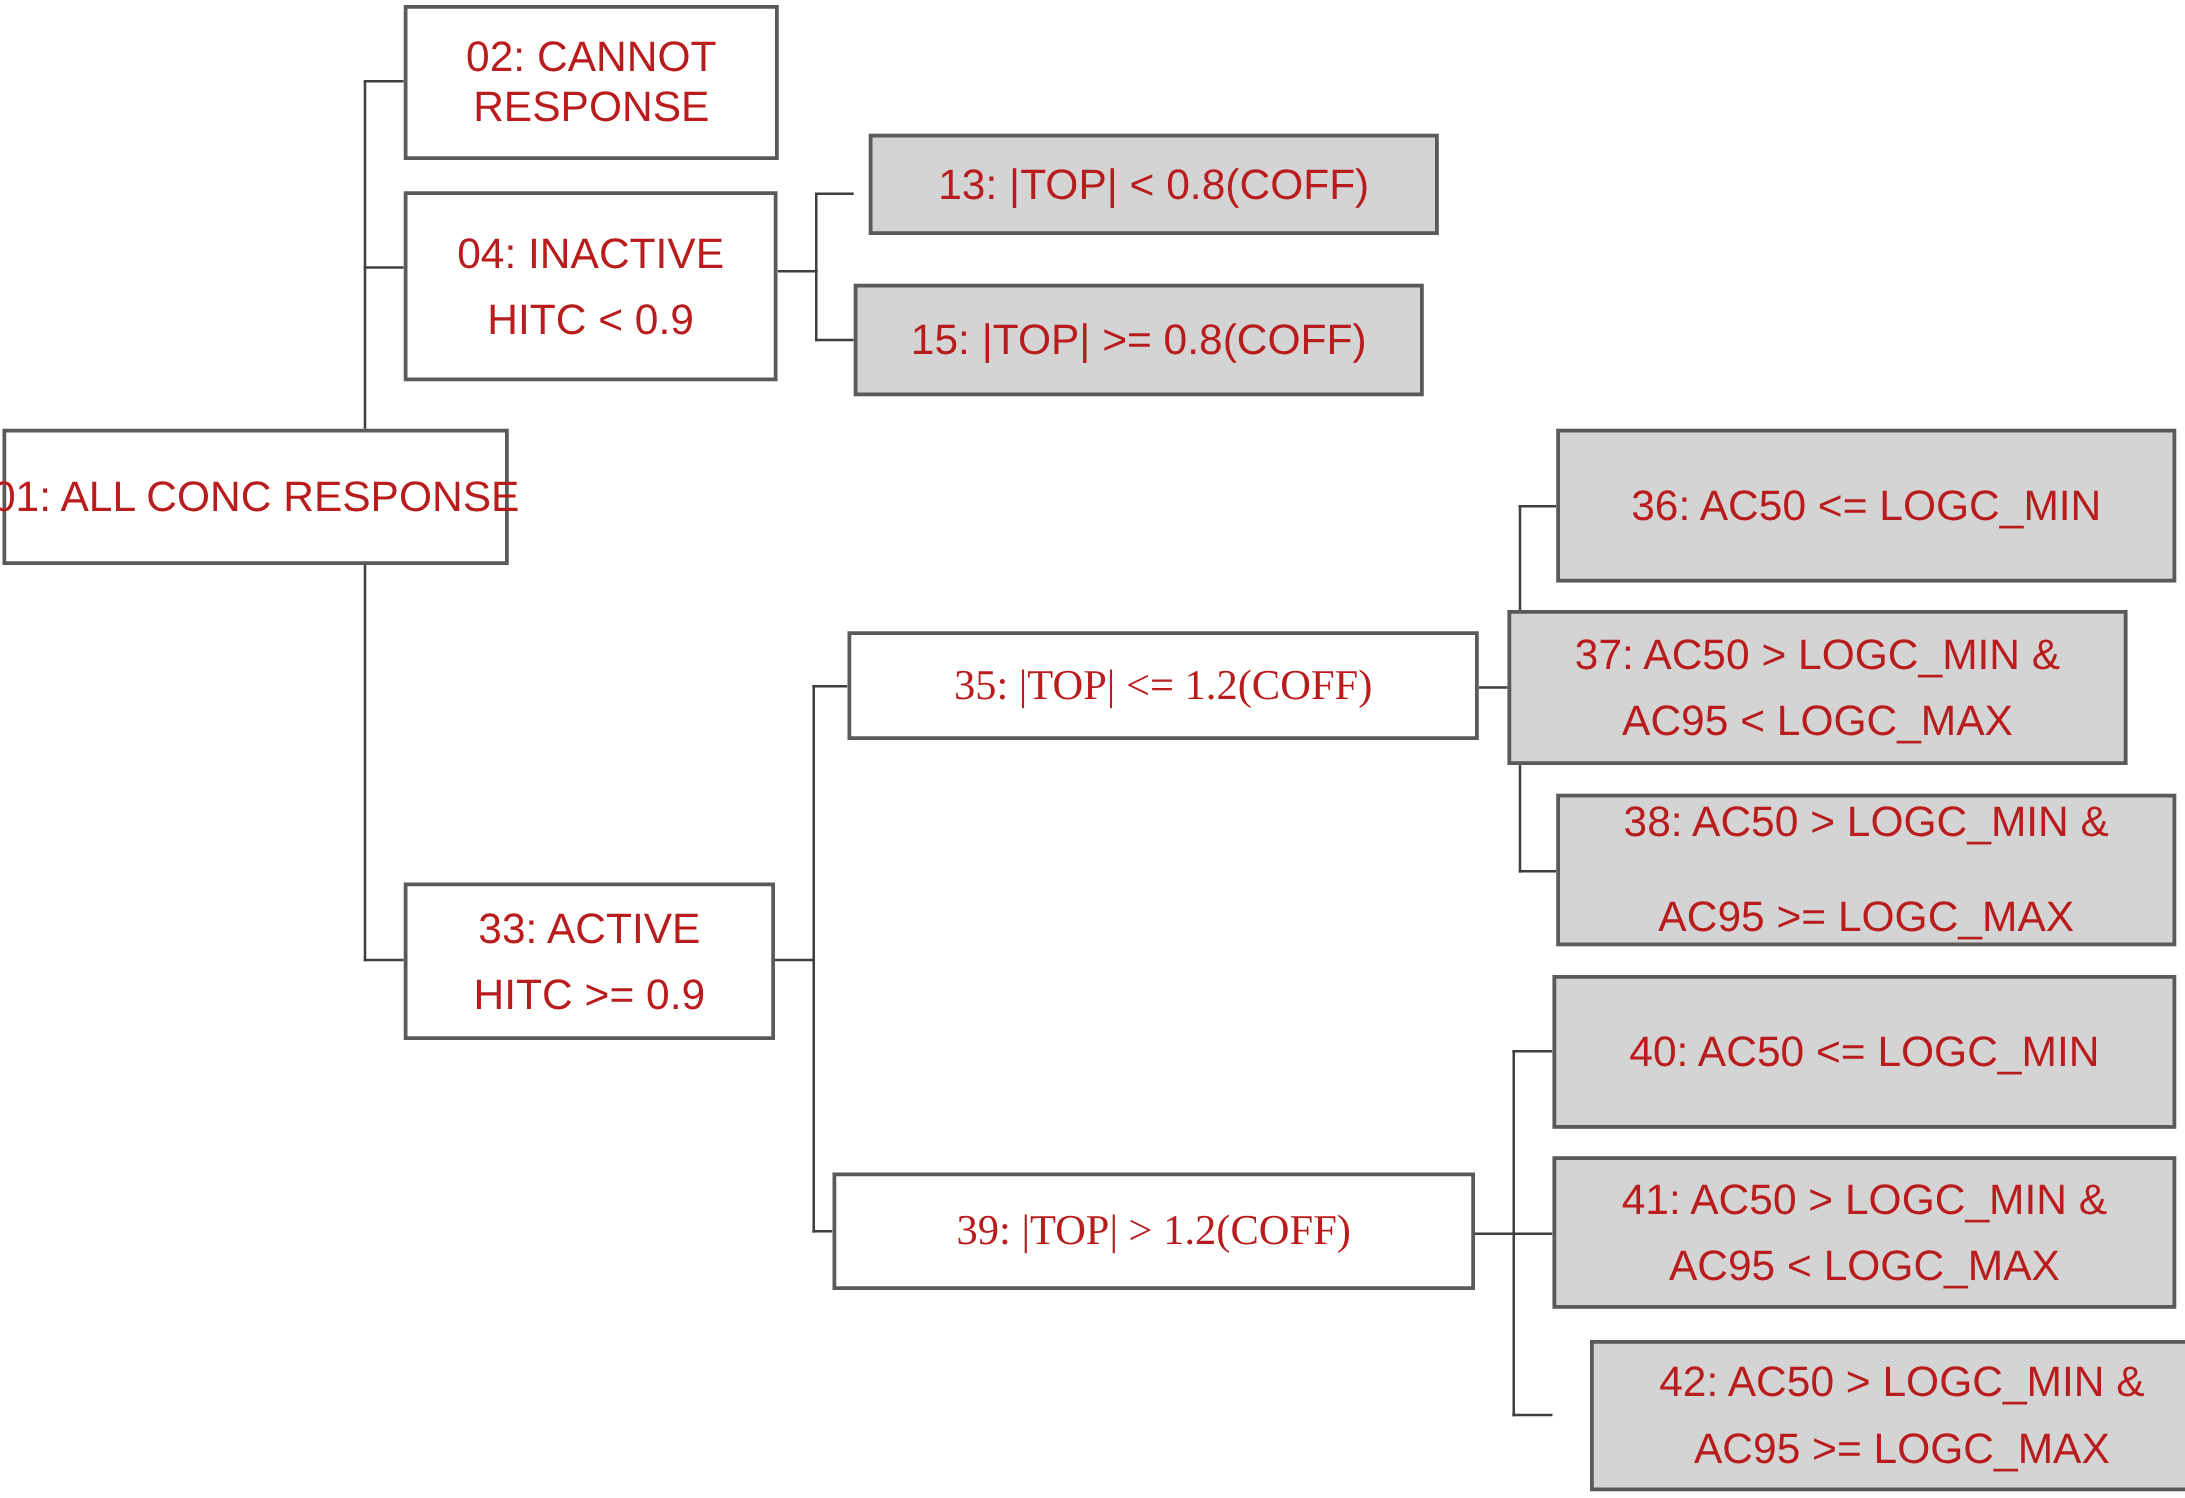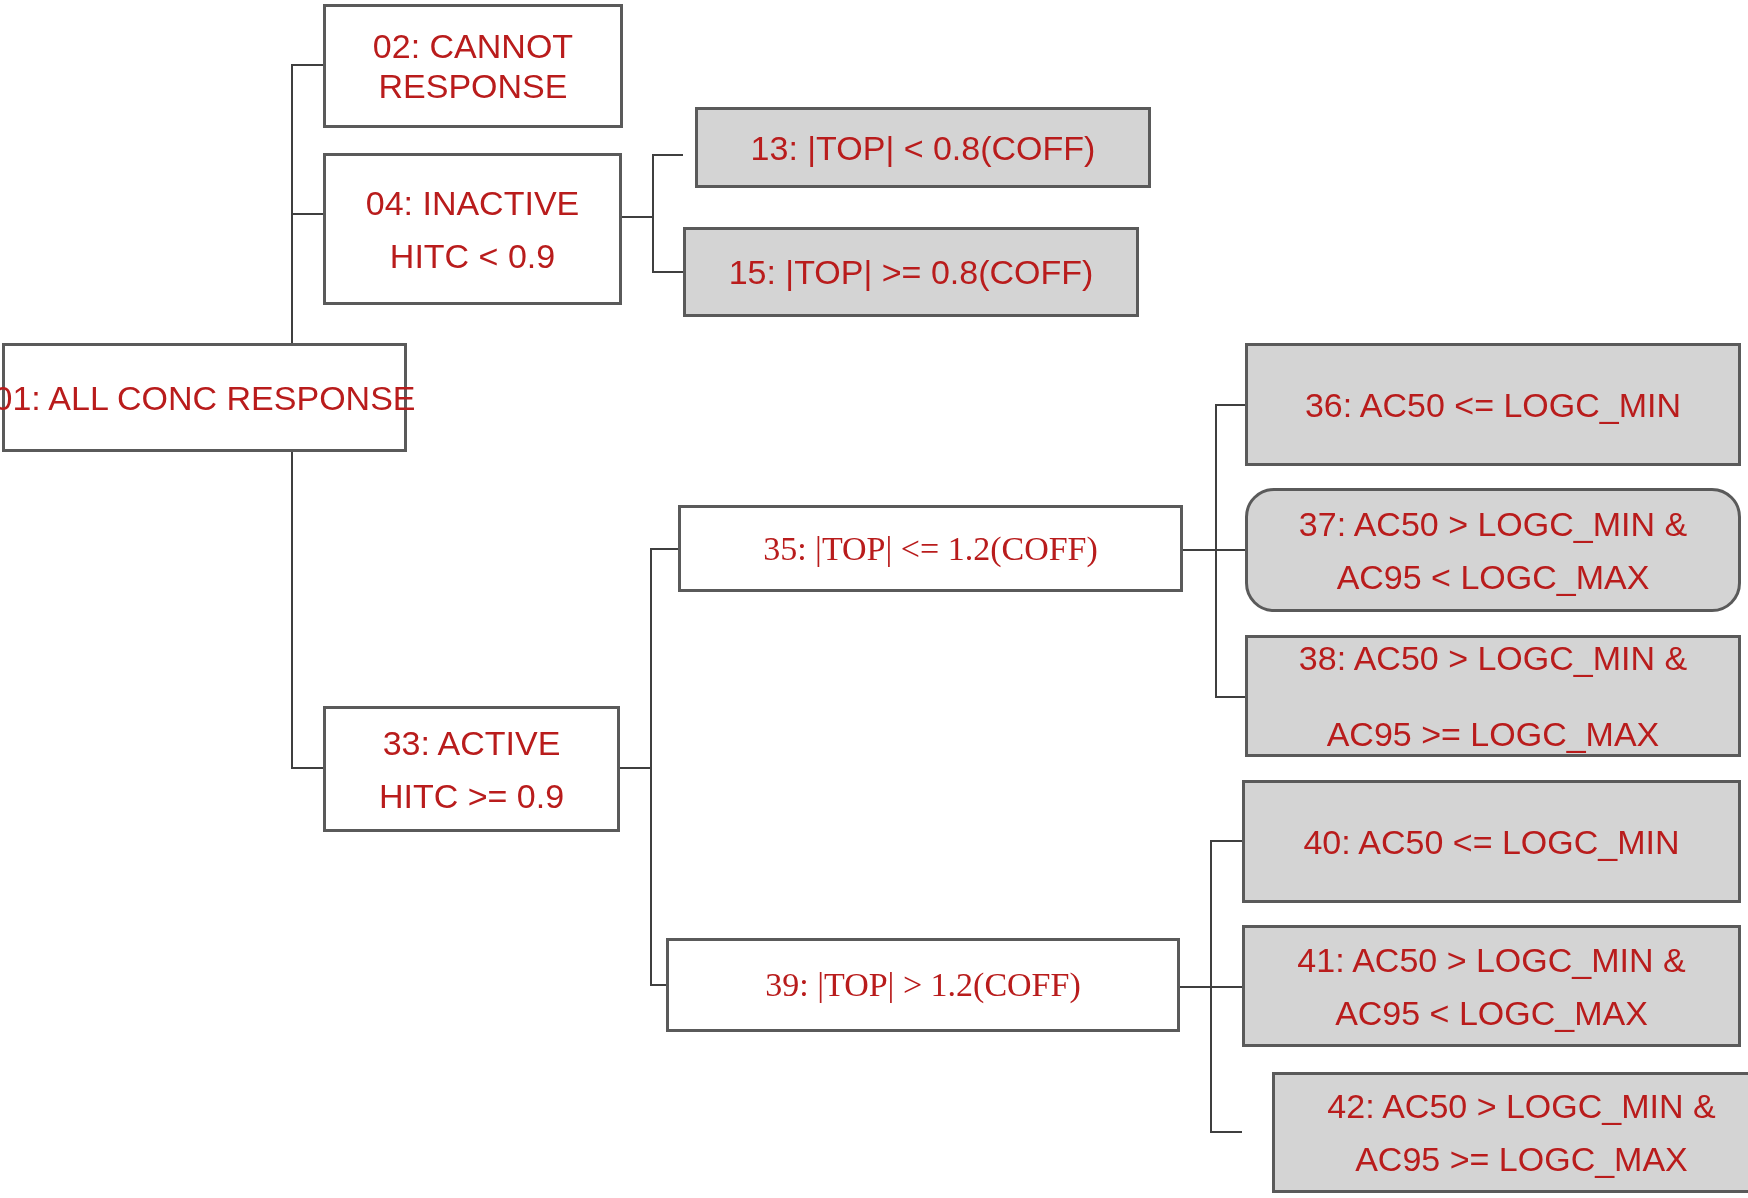--- a/index.html
+++ b/index.html
@@ -32,21 +32,21 @@
   
   .n01{left:2px;   top:343px;  width:405px;height:109px;}
   .n02{left:323px; top:4px;    width:300px;height:124px;}
   .n04{left:323px; top:153px;  width:299px;height:152px;}
   .n13{left:683px; top:107px;  width:456px;height:81px;margin-left:12px;}
   .n15{left:683px; top:227px;  width:456px;height:90px;}
   .n33{left:323px; top:706px;  width:297px;height:126px;}
   .n35{left:678px; top:505px;  width:505px;height:87px;font-family:Liberation Serif, serif;}
   .n39{left:666px; top:938px;  width:514px;height:94px;font-family:Liberation Serif, serif;}
   .n36{left:1245px;top:343px;  width:496px;height:123px;}
-  .n37{left:1245px;top:488px;  width:496px;height:124px;border-radius:29px;}
+  .n37{left:1206px;top:488px;  width:496px;height:124px;}
   .n38{left:1245px;top:635px;  width:496px;height:122px;gap:38px;}
   .n40{left:1242px;top:780px;  width:499px;height:123px;}
   .n41{left:1242px;top:925px;  width:499px;height:122px;}
   .n42{left:1272px;top:1072px; width:499px;height:121px;text-align:right;}
   
   .l1 {left:291px; top:65px;  width:2px; height:279px;}
   .l2 {left:291px; top:451px; width:2px; height:318px;}
   .l3 {left:291px; top:64px;  width:32px;height:2px;}
   .l4 {left:291px; top:213px; width:32px;height:2px;}
   .l5 {left:291px; top:767px; width:32px;height:2px;}

